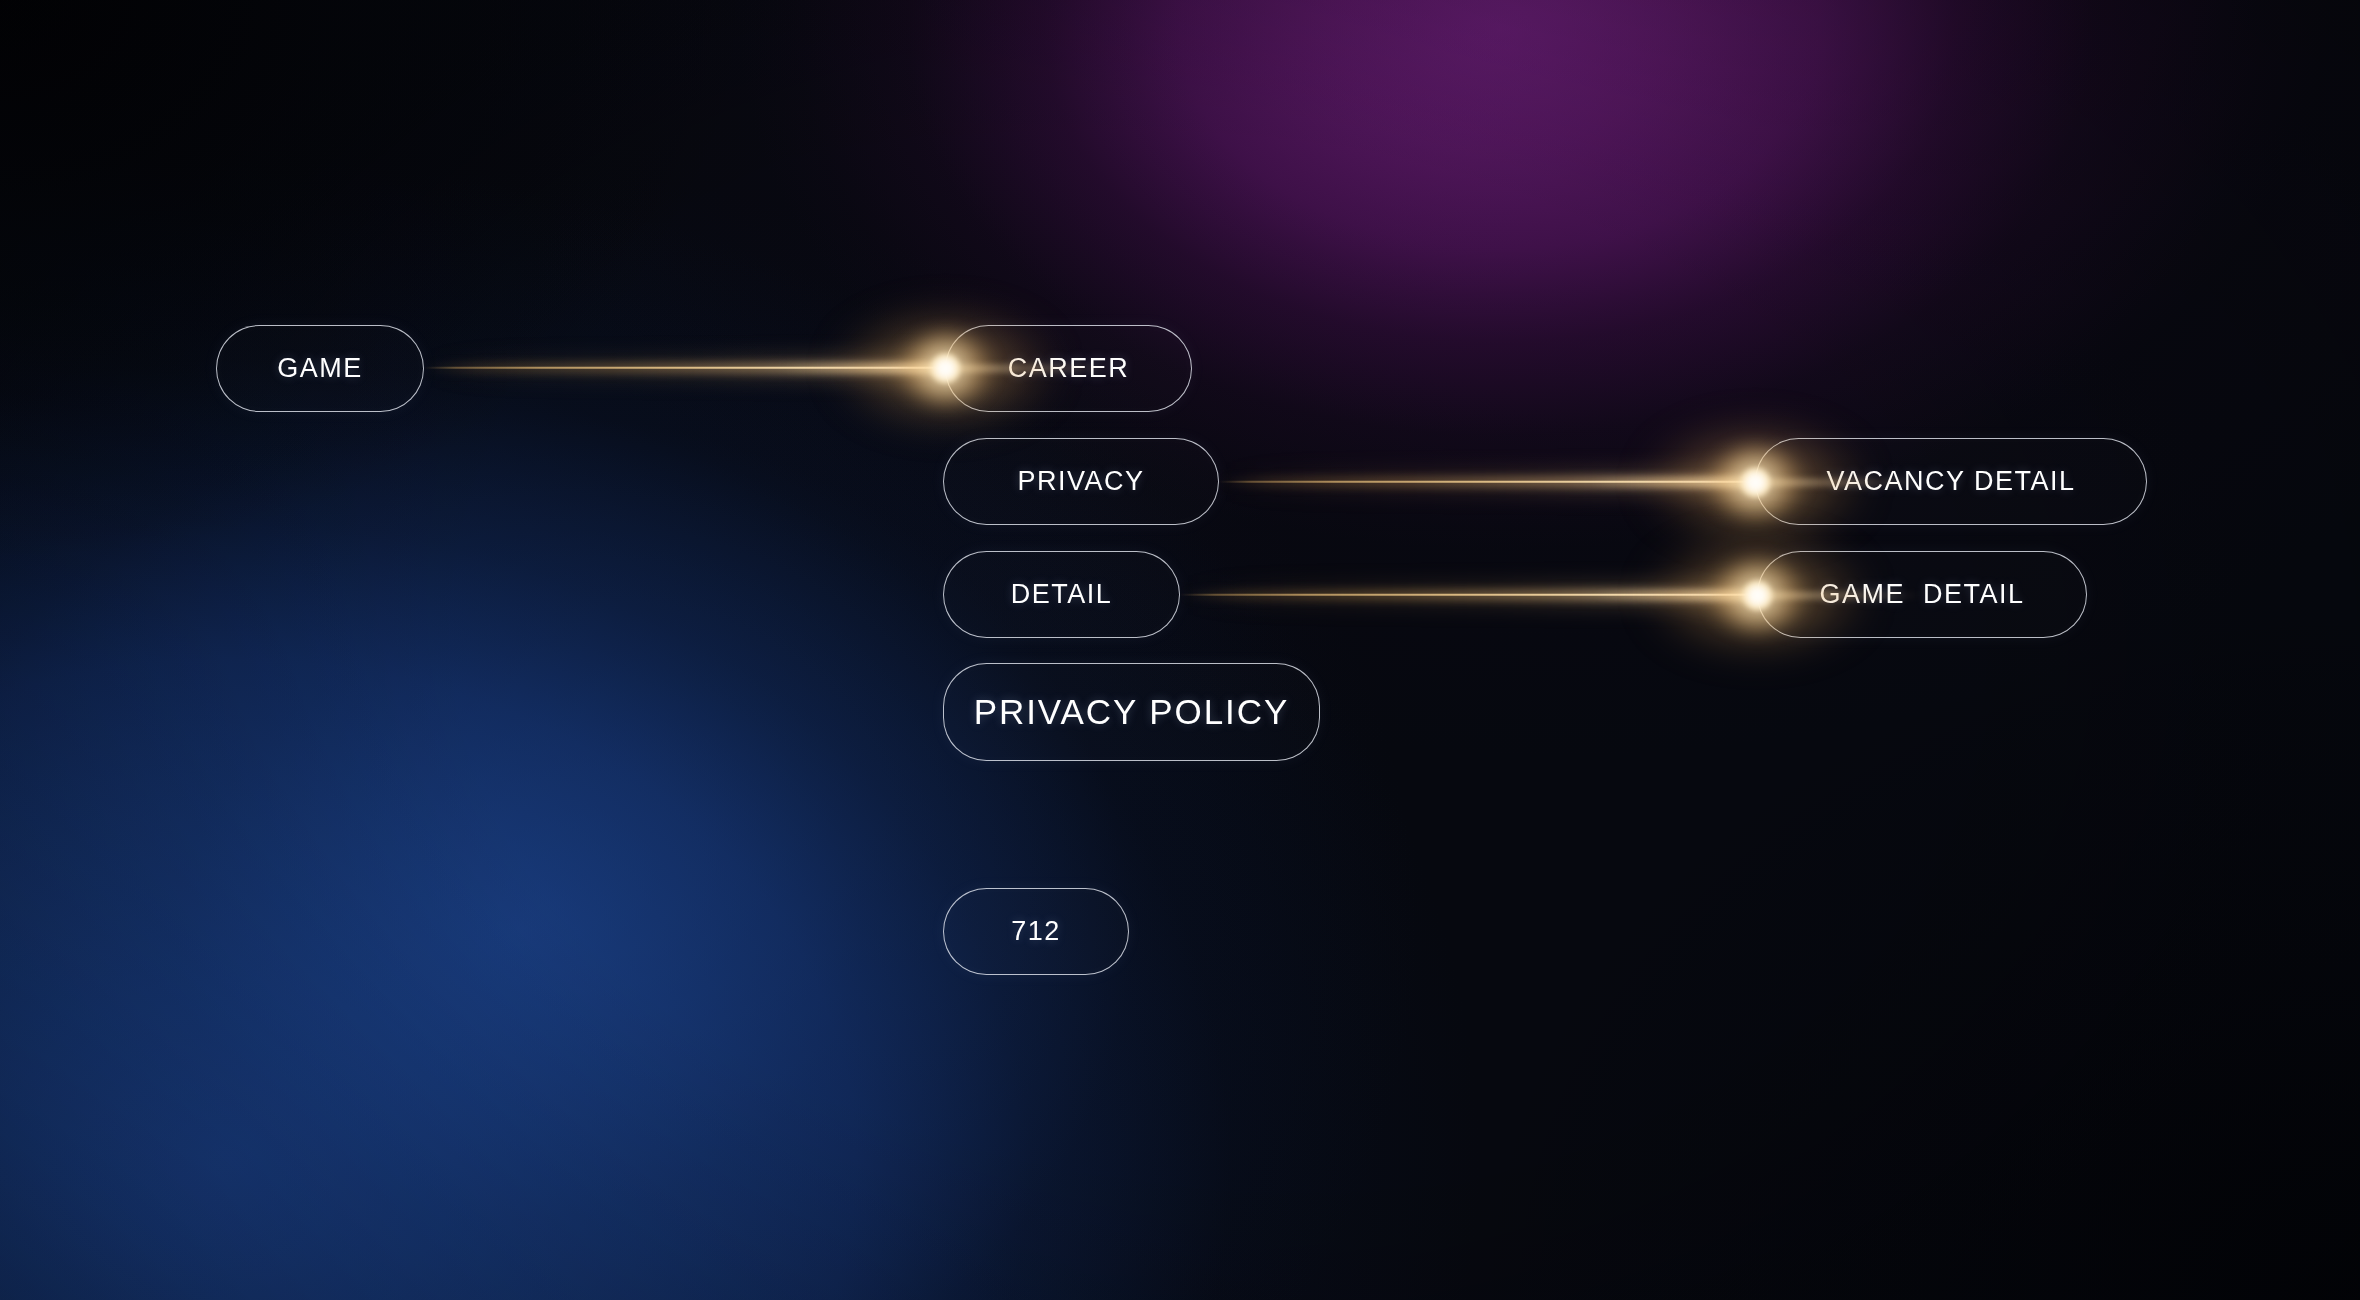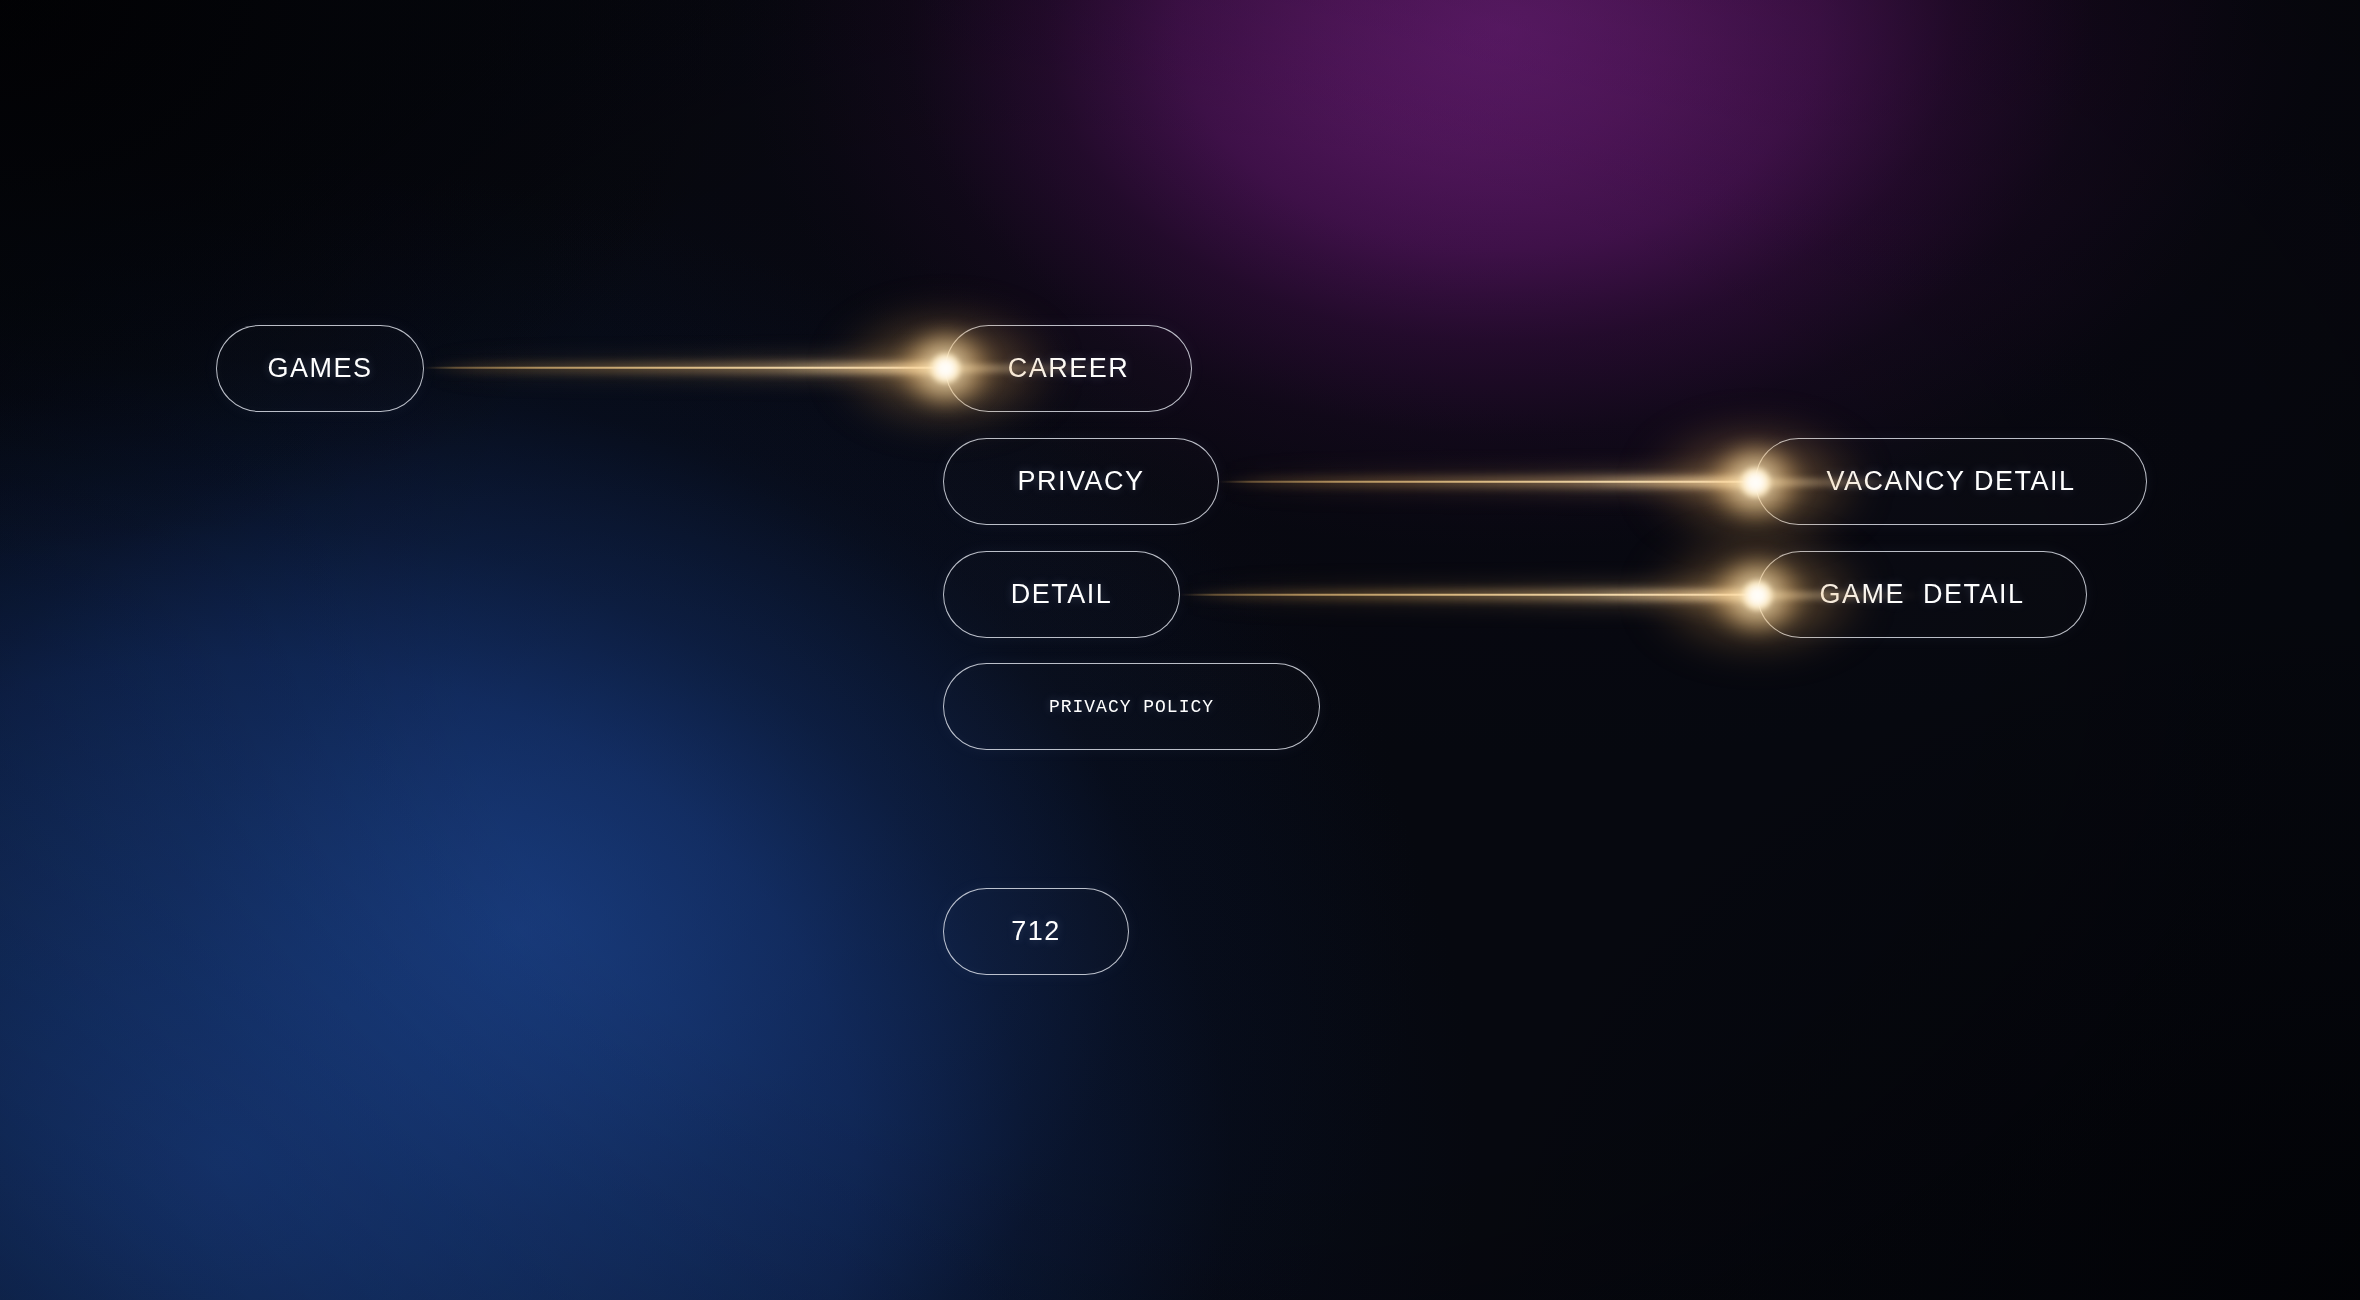--- a/index.html
+++ b/index.html
@@ -266,22 +266,22 @@
     <div class="n-mid"></div>
     <div class="n-core"></div>
   </div>
   <div class="node" style="left: 1757px; top: 595px; width: 1px; height: 1px;">
     <div class="n-wide"></div>
     <div class="n-streak"></div>
     <div class="n-mid"></div>
     <div class="n-core"></div>
   </div>
 
-  <div class="pill" style="left: 216px; top: 325px; width: 208px; height: 87px; border-radius: 43.5px; font-size: 27px;">GAMES</div>
+  <div class="pill" style="left: 216px; top: 325px; width: 208px; height: 87px; border-radius: 43.5px; font-size: 27px;">GAME</div>
   <div class="pill" style="left: 945px; top: 325px; width: 247px; height: 87px; border-radius: 43.5px; font-size: 27px;">CAREER</div>
   <div class="pill" style="left: 943px; top: 438px; width: 276px; height: 87px; border-radius: 43.5px; font-size: 27px;">PRIVACY</div>
   <div class="pill" style="left: 943px; top: 551px; width: 237px; height: 87px; border-radius: 43.5px; font-size: 27px;">DETAIL</div>
-  <div class="pill" style="left: 943px; top: 663px; width: 377px; height: 87px; border-radius: 43.5px; font-size: 18px; font-family: Liberation Mono, monospace;">PRIVACY POLICY</div>
+  <div class="pill" style="left: 943px; top: 663px; width: 377px; height: 98px; border-radius: 43.5px; font-size: 35px;">PRIVACY POLICY</div>
   <div class="pill" style="left: 943px; top: 888px; width: 186px; height: 87px; border-radius: 43.5px; font-size: 27px;">712</div>
   <div class="pill" style="left: 1755px; top: 438px; width: 392px; height: 87px; border-radius: 43.5px; font-size: 27px;">VACANCY DETAIL</div>
   <div class="pill" style="left: 1757px; top: 551px; width: 330px; height: 87px; border-radius: 43.5px; font-size: 27px;">GAME  DETAIL</div>
 
 </div>
 
 </body></html>

